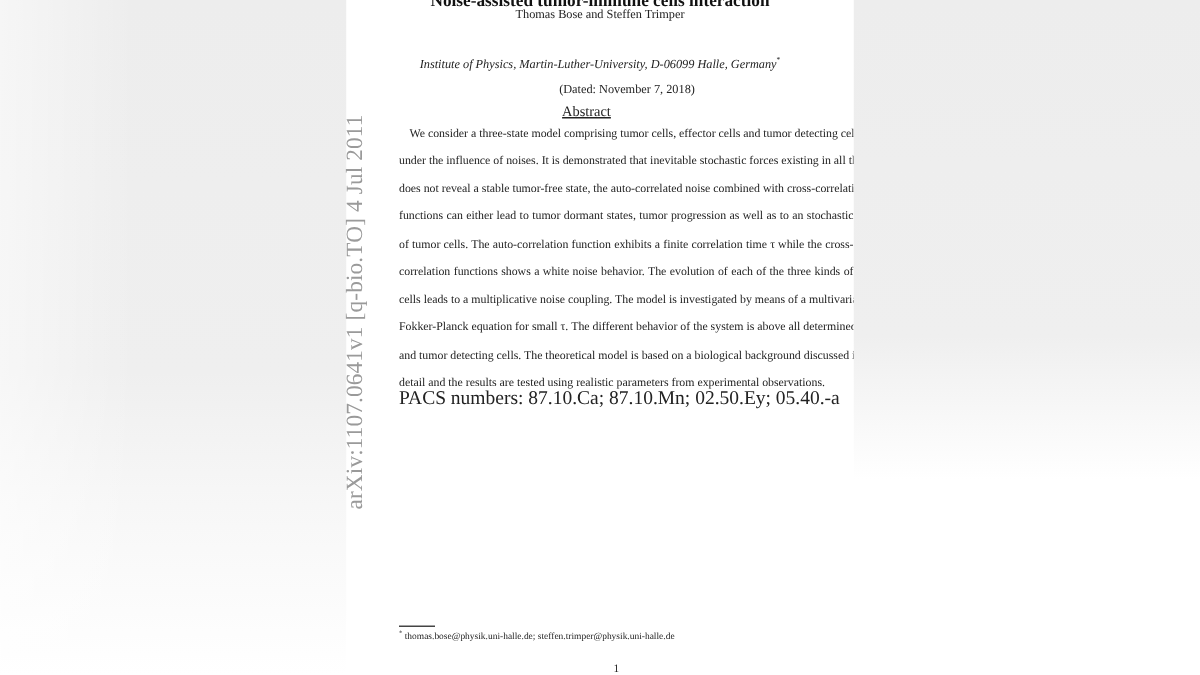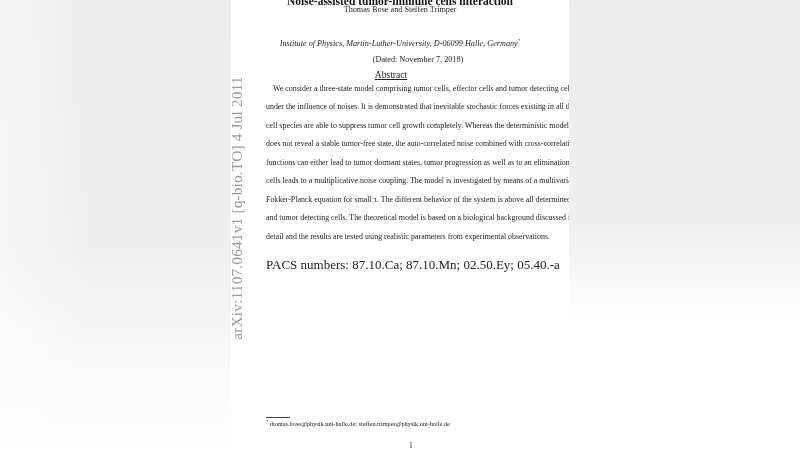--- a/index.html
+++ b/index.html
@@ -86,23 +86,24 @@
 
 <div class="title">Noise-assisted tumor-immune cells interaction</div>
 <div class="authors">Thomas Bose and Steffen Trimper</div>
 <div class="affil"><span>Institute of Physics, Martin-Luther-University, D-06099 Halle, Germany</span><sup>*</sup></div>
 <div class="dated">(Dated: November 7, 2018)</div>
 <div class="abstract-head">Abstract</div>
 
 <div class="abstract">
   <span class="line first">We consider a three-state model comprising tumor cells, effector cells and tumor detecting cells</span>
   <span class="line">under the influence of noises. It is demonstrated that inevitable stochastic forces existing in all three</span>
-  <span class="line">cell species are able to suppress tumor cell growth completely. Whereas the deterministic model</span>
   <span class="line">does not reveal a stable tumor-free state, the auto-correlated noise combined with cross-correlation</span>
-  <span class="line">functions can either lead to tumor dormant states, tumor progression as well as to an elimination</span>
+  <span class="line">functions can either lead to tumor dormant states, tumor progression as well as to an stochastic</span>
+  <span class="line">of tumor cells. The auto-correlation function exhibits a finite correlation time τ while the cross-</span>
+  <span class="line">correlation functions shows a white noise behavior. The evolution of each of the three kinds of</span>
   <span class="line">cells leads to a multiplicative noise coupling. The model is investigated by means of a multivariate</span>
   <span class="line">Fokker-Planck equation for small τ. The different behavior of the system is above all determined</span>
   <span class="line">and tumor detecting cells. The theoretical model is based on a biological background discussed in</span>
   <span class="line last">detail and the results are tested using realistic parameters from experimental observations.</span>
 </div>
 
 <div class="pacs">PACS numbers: 87.10.Ca; 87.10.Mn; 02.50.Ey; 05.40.-a</div>
 
 <div class="footrule"></div>
 <div class="footnote"><sup>*</sup> <span>thomas.bose@physik.uni-halle.de; steffen.trimper@physik.uni-halle.de</span></div>

